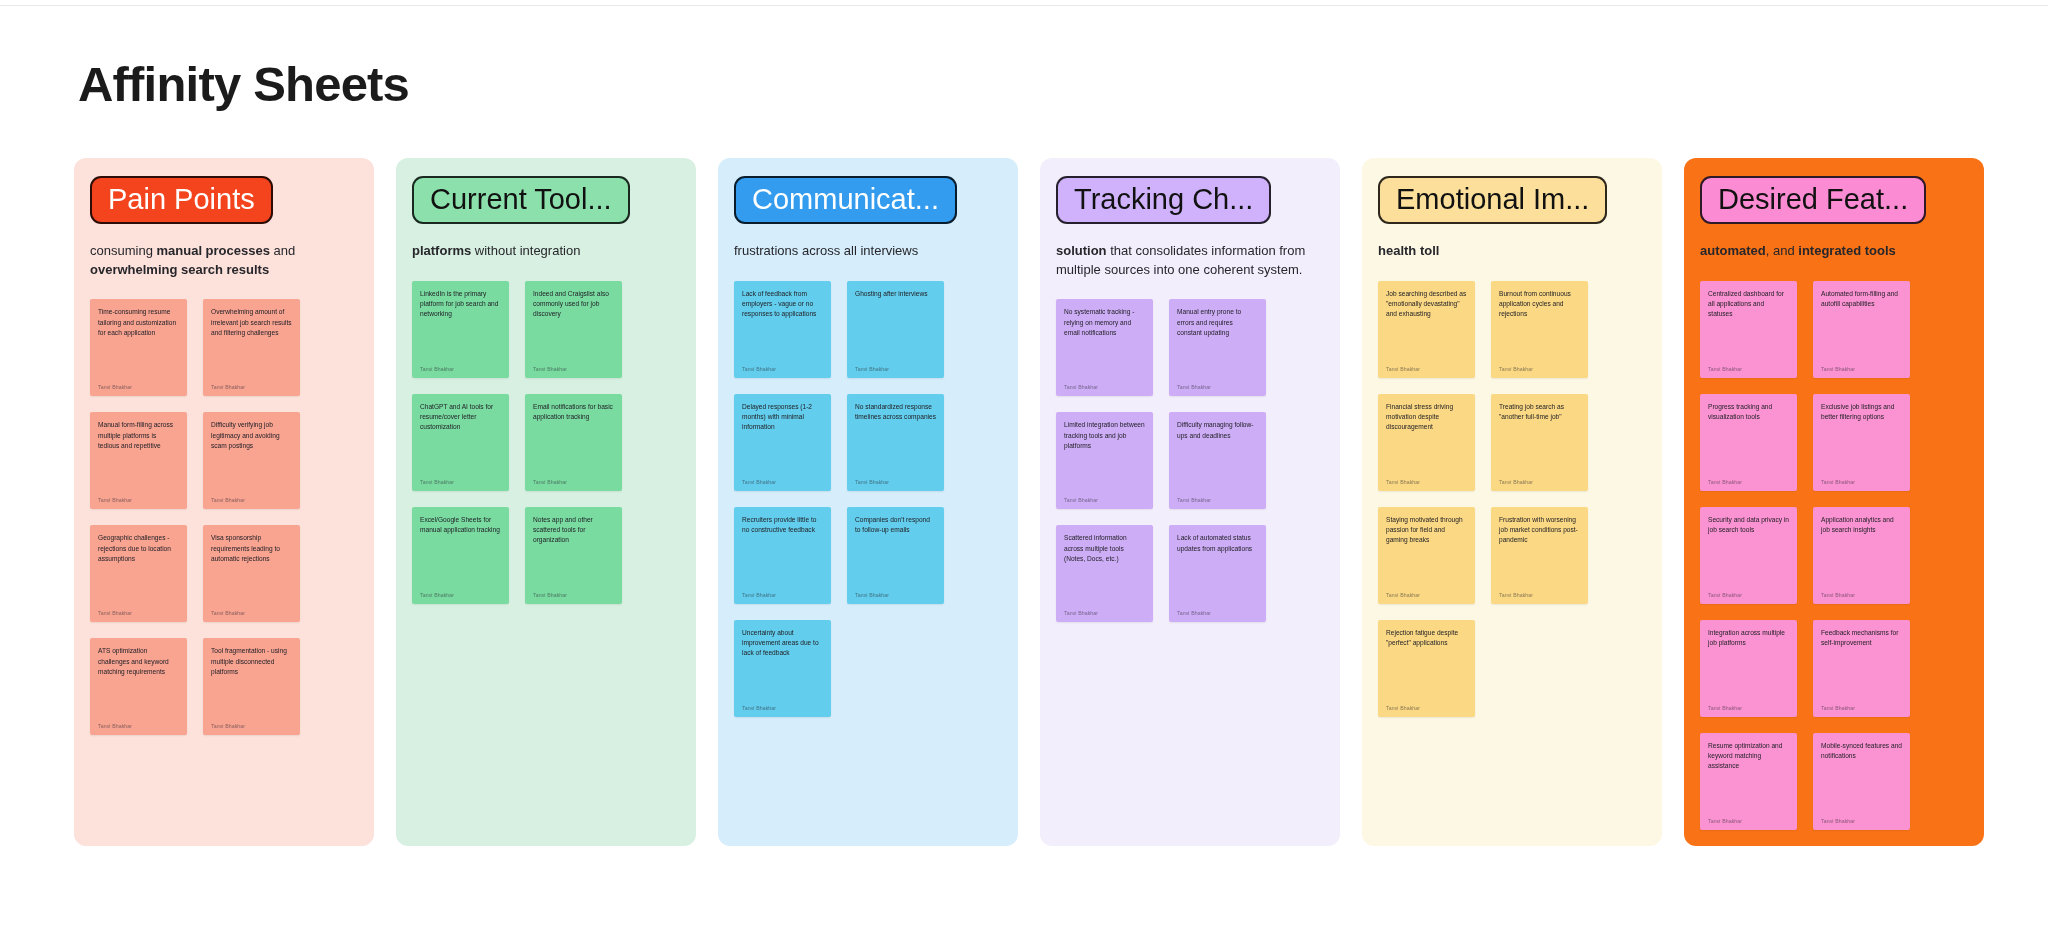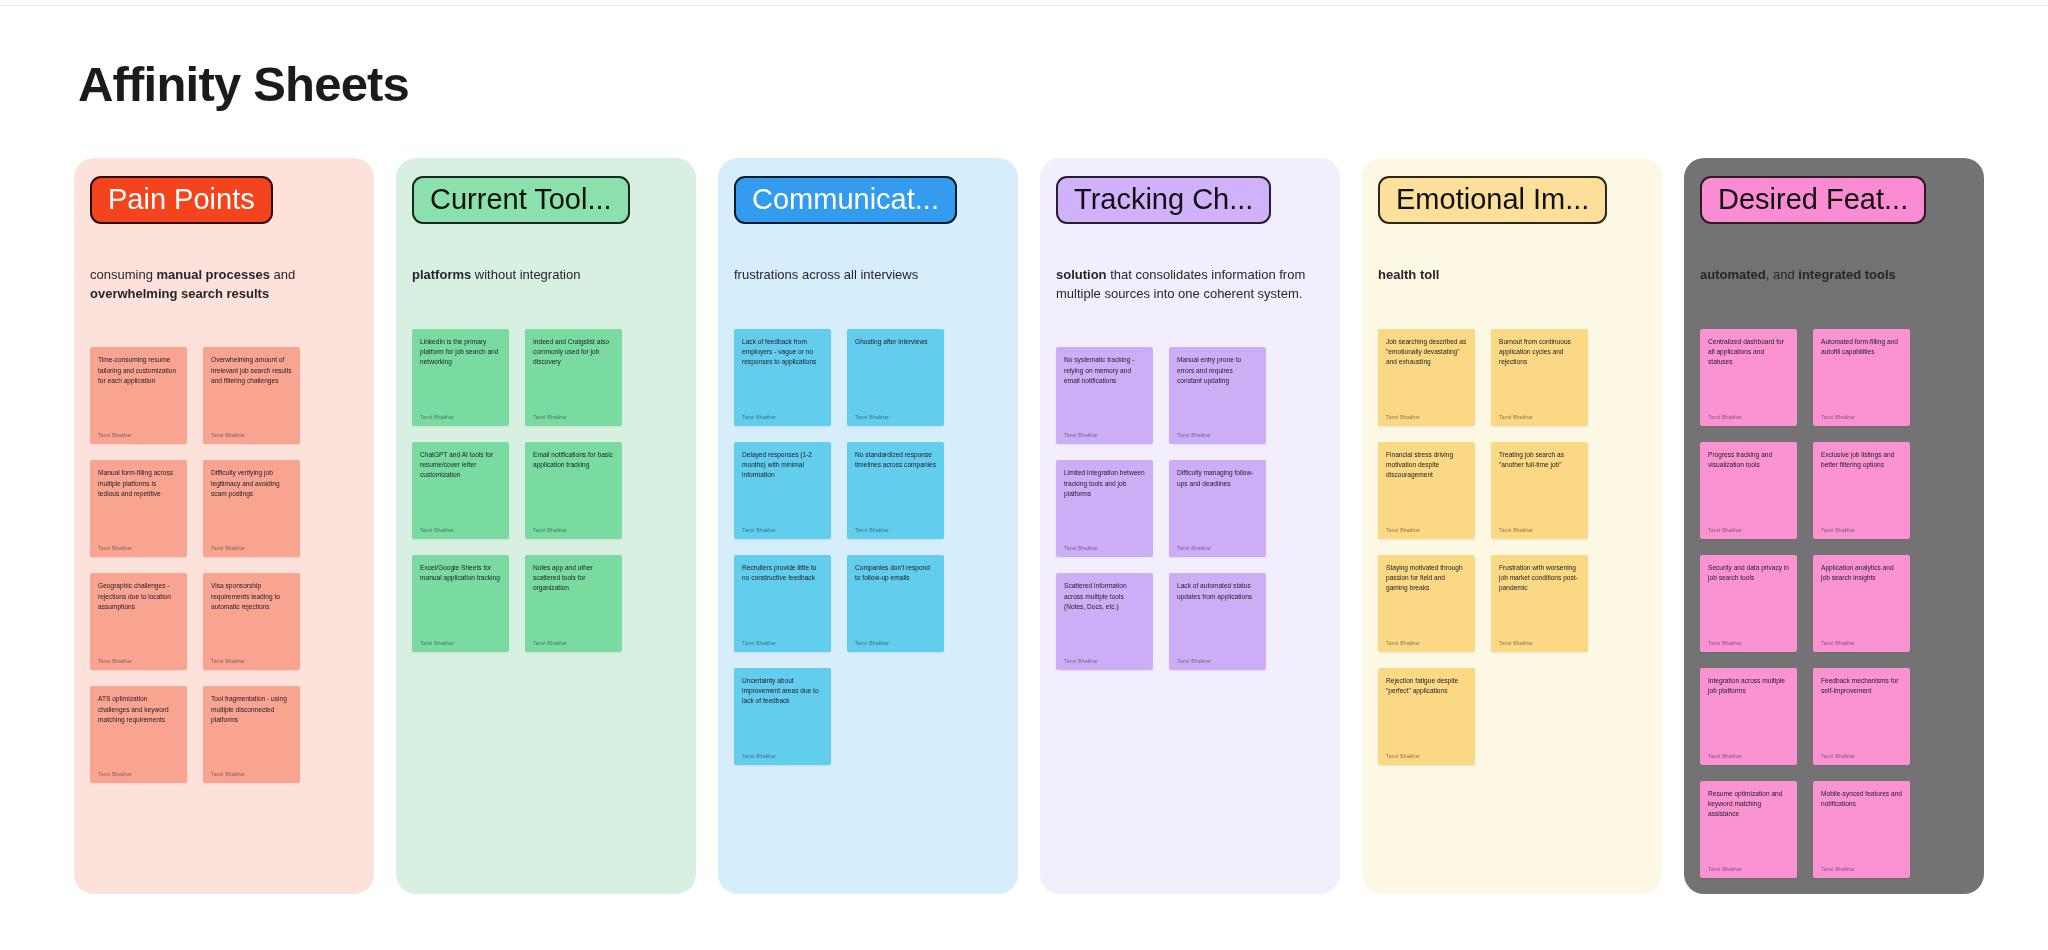--- a/index.html
+++ b/index.html
@@ -36,25 +36,24 @@
   }
   .board {
     position: absolute;
     left: 74px;
     top: 152px;
     display: flex;
     gap: 22px;
   }
   .column {
     width: 300px;
-    border-radius: 20px;
+    border-radius: 12px;
     padding: 18px 16px 16px 16px;
     display: flex;
     flex-direction: column;
-    gap: 24px;
   }
   .col-header {
     display: inline-block;
     align-self: flex-start;
     max-width: 252px;
     border-radius: 11px;
     border: 2px solid rgba(0,0,0,0.82);
     padding: 5px 16px 7px 16px;
     font-size: 29px;
     font-weight: 500;
@@ -114,21 +113,21 @@
   .col-tools .note           { background: #79dba0; }
 
   .col-track       { background: #f2eefc; }
   .col-track .col-header     { background: #cfb2fb; color: #111111; }
   .col-track .note           { background: #ceadf7; }
 
   .col-emo         { background: #fdf8e4; }
   .col-emo .col-header       { background: #fbdf9b; color: #111111; }
   .col-emo .note             { background: #fbd883; }
 
-  .col-feat        { background: #737373; }
+  .col-feat        { background: #f97316; }
   .col-feat .col-header      { background: #fb8bd2; color: #111111; }
   .col-feat .note            { background: #fb92d2; }
 </style>
 </head>
 <body>
 
 <div class="topbar"></div>
 
 <div class="page">
 

